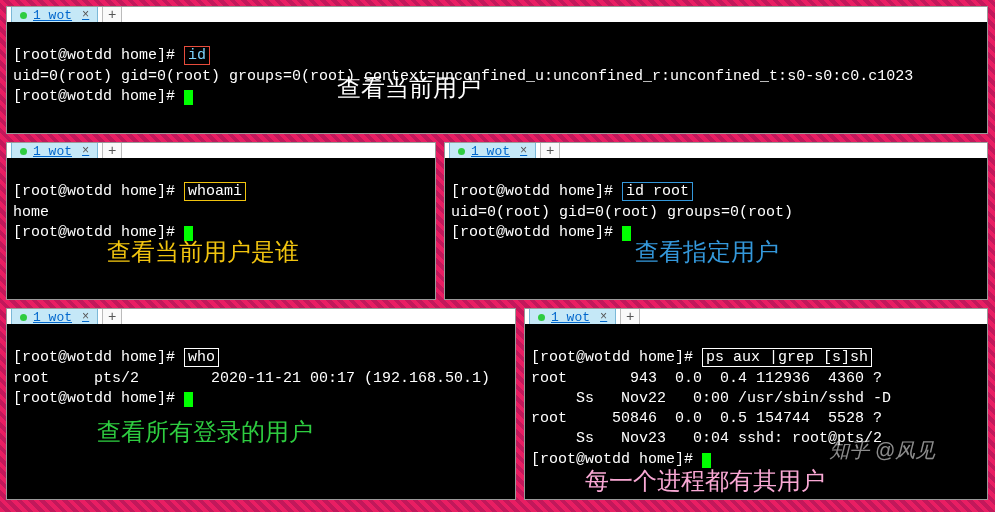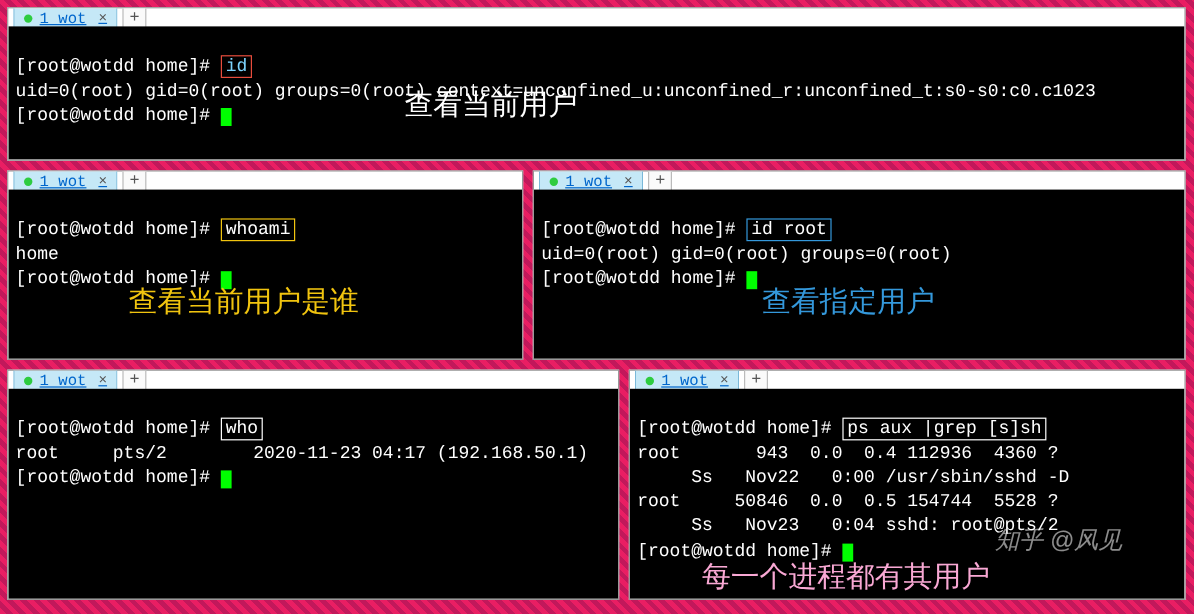--- a/index.html
+++ b/index.html
@@ -145,22 +145,23 @@
     <div class="titlebar">
       <div class="tab">
         <span class="dot"></span>
         <span>1 wot</span>
         <span class="x">×</span>
       </div>
       <div class="addtab">+</div>
     </div>
     <div class="term">
 <span class="prompt-br">[root@wotdd home]# </span><span class="cmdbox box-white">who</span>
-<span>root     pts/2        2020-11-23 04:17 (192.168.50.1)</span>
+<span>root     pts/2        2020-11-21 00:17 (192.168.50.1)</span>
 <span class="prompt-br">[root@wotdd home]# </span><span class="cursor"></span>
+      <div class="caption" style="left:90px; top:92px; color:#2ecc40;">查看所有登录的用户</div>
     </div>
   </div>
 
   <div class="pane" style="width:464px; height:192px;">
     <div class="titlebar">
       <div class="tab">
         <span class="dot"></span>
         <span>1 wot</span>
         <span class="x">×</span>
       </div>

